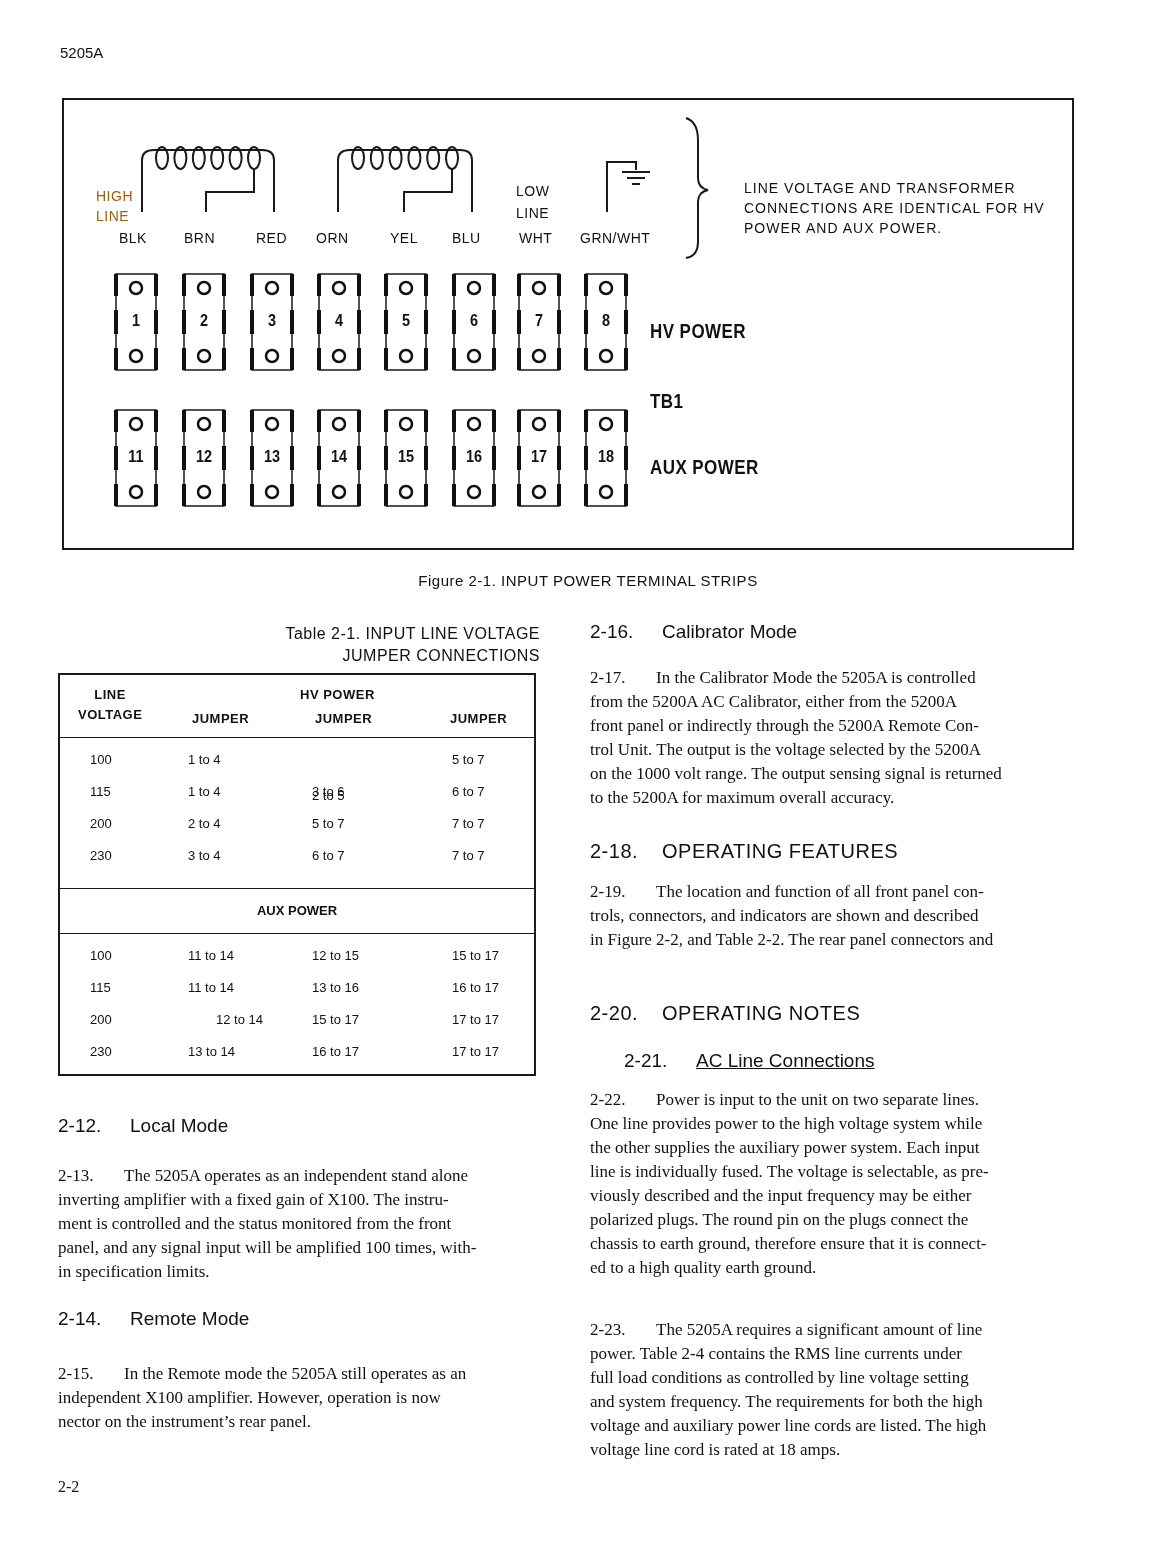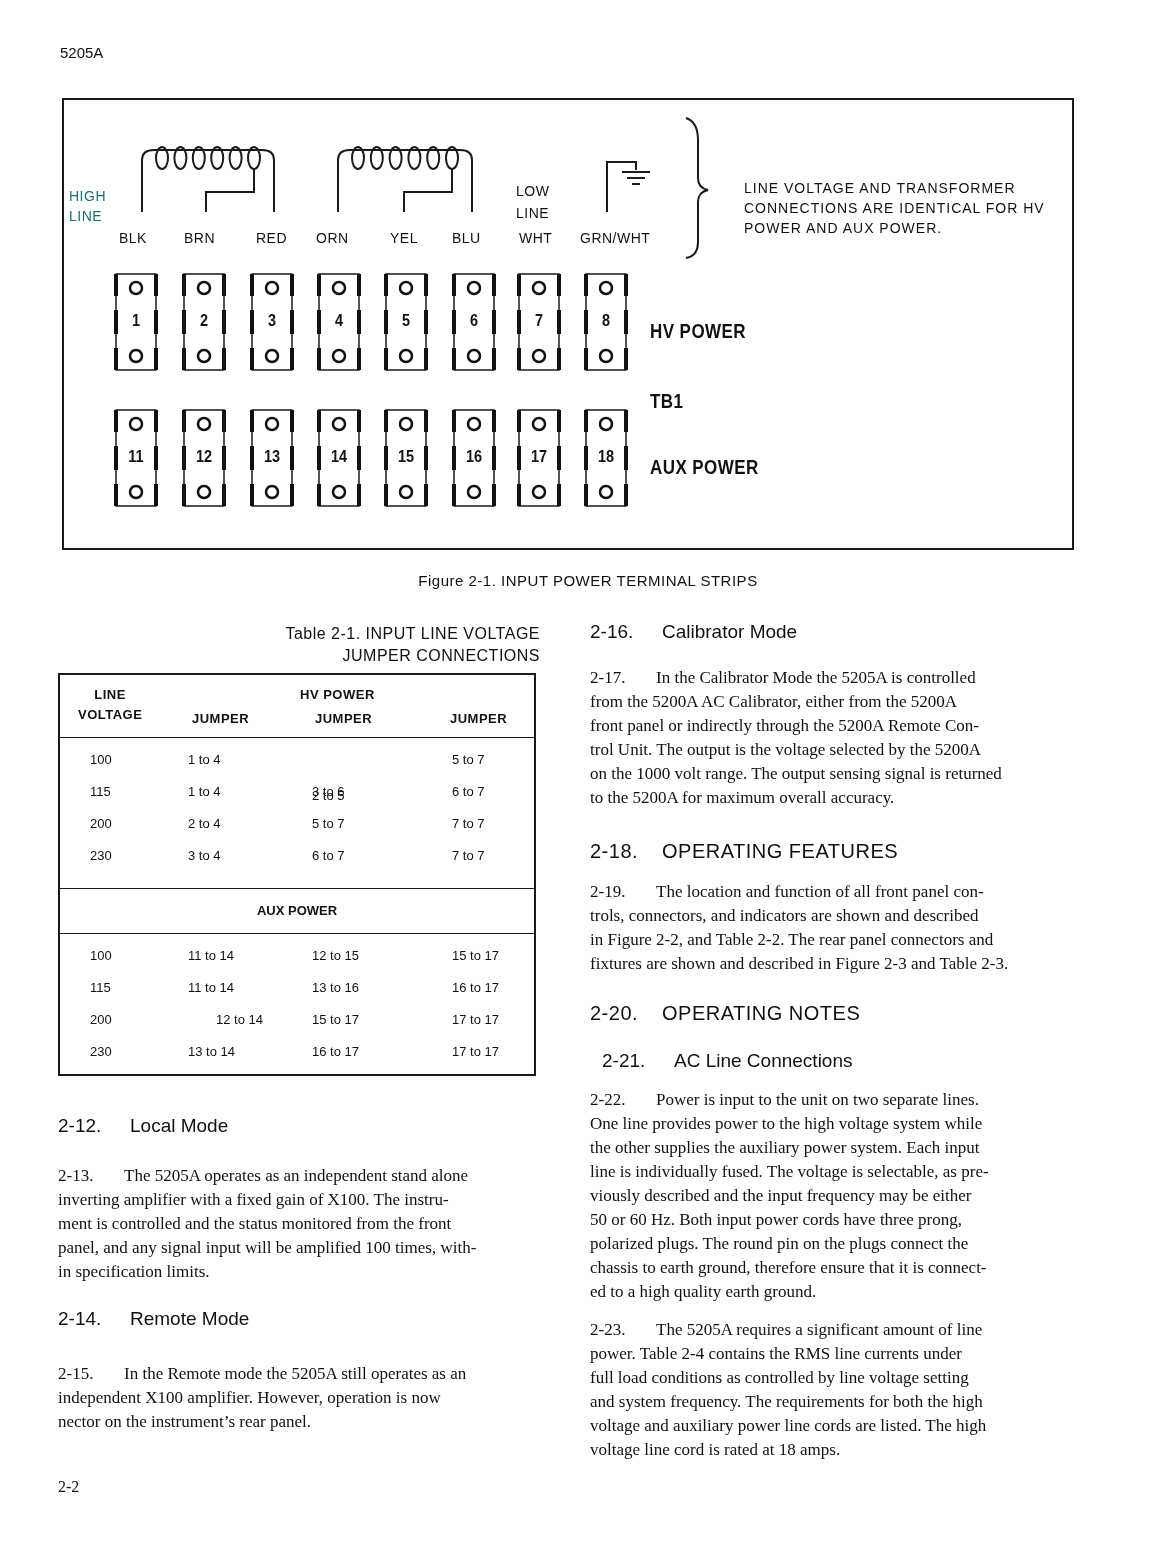--- a/index.html
+++ b/index.html
@@ -202,21 +202,21 @@
       <line x1="522" y1="310" x2="522" y2="332" stroke="#111" stroke-width="4"></line>
       <line x1="522" y1="346" x2="522" y2="370" stroke="#111" stroke-width="4"></line>
       <line x1="522" y1="384" x2="522" y2="406" stroke="#111" stroke-width="4"></line>
       <line x1="562" y1="310" x2="562" y2="332" stroke="#111" stroke-width="4"></line>
       <line x1="562" y1="346" x2="562" y2="370" stroke="#111" stroke-width="4"></line>
       <line x1="562" y1="384" x2="562" y2="406" stroke="#111" stroke-width="4"></line>
       <circle cx="542" cy="324" r="6" fill="#fff" stroke="#111" stroke-width="2.5"></circle>
       <circle cx="542" cy="392" r="6" fill="#fff" stroke="#111" stroke-width="2.5"></circle>
     </svg>
 
-  <div class="abs sans wire-label" style="left:5px;top:86px;line-height:20px;color:#0f766e;">
+  <div class="abs sans wire-label" style="left:32px;top:86px;line-height:20px;color:#a16207;">
     <div>HIGH</div>
     <div>LINE</div>
   </div>
   <div class="abs sans wire-label" style="left:452px;top:80px;line-height:22px;">
     <div>LOW</div>
     <div>LINE</div>
   </div>
 
   <div id="wire-labels">
       <div class="abs sans wire-label" style="left: 55px; top: 130px;">BLK</div>
@@ -360,36 +360,34 @@
     <div><span>to the 5200A for maximum overall accuracy.</span></div>
   </div>
 
 <div class="abs sans caps-heading" style="left:590px;top:840px;">
   <span class="num" style="display:inline-block;width:72px;">2-18.</span><span>OPERATING FEATURES</span>
 </div>
 <div class="abs serif para" style="left:590px;top:880px;width:510px;" id="p219">
     <div><span class="pnum">2-19.</span><span>The location and function of all front panel con-</span></div>
     <div><span>trols, connectors, and indicators are shown and described</span></div>
     <div><span>in Figure 2-2, and Table 2-2.  The rear panel connectors and</span></div>
-    <div><span>fixtures are shown and described in Figure 2-3 and Table 2-3.</span></div>
   </div>
 
 <div class="abs sans caps-heading" style="left:590px;top:1002px;">
   <span class="num" style="display:inline-block;width:72px;">2-20.</span><span>OPERATING NOTES</span>
 </div>
-<div class="abs sans sec-heading" style="left:602px;top:1050px;">
+<div class="abs sans sec-heading" style="left:624px;top:1050px;text-decoration:underline;">
   <span class="num">2-21.</span><span>AC Line Connections</span>
 </div>
 <div class="abs serif para" style="left:590px;top:1088px;width:510px;" id="p222">
     <div><span class="pnum">2-22.</span><span>Power is input to the unit on two separate lines.</span></div>
     <div><span>One line provides power to the high voltage system while</span></div>
     <div><span>the other supplies the auxiliary power system.  Each input</span></div>
     <div><span>line is individually fused.  The voltage is selectable, as pre-</span></div>
     <div><span>viously described and the input frequency may be either</span></div>
-    <div><span>50 or 60 Hz.  Both input power cords have three prong,</span></div>
     <div><span>polarized plugs.  The round pin on the plugs connect the</span></div>
     <div><span>chassis to earth ground, therefore ensure that it is connect-</span></div>
     <div><span>ed to a high quality earth ground.</span></div>
   </div>
 <div class="abs serif para" style="left:590px;top:1318px;width:510px;" id="p223">
     <div><span class="pnum">2-23.</span><span>The 5205A requires a significant amount of line</span></div>
     <div><span>power.  Table 2-4 contains the RMS line currents under</span></div>
     <div><span>full load conditions as controlled by line voltage setting</span></div>
     <div><span>and system frequency.  The requirements for both the high</span></div>
     <div><span>voltage and auxiliary power line cords are listed.  The high</span></div>

